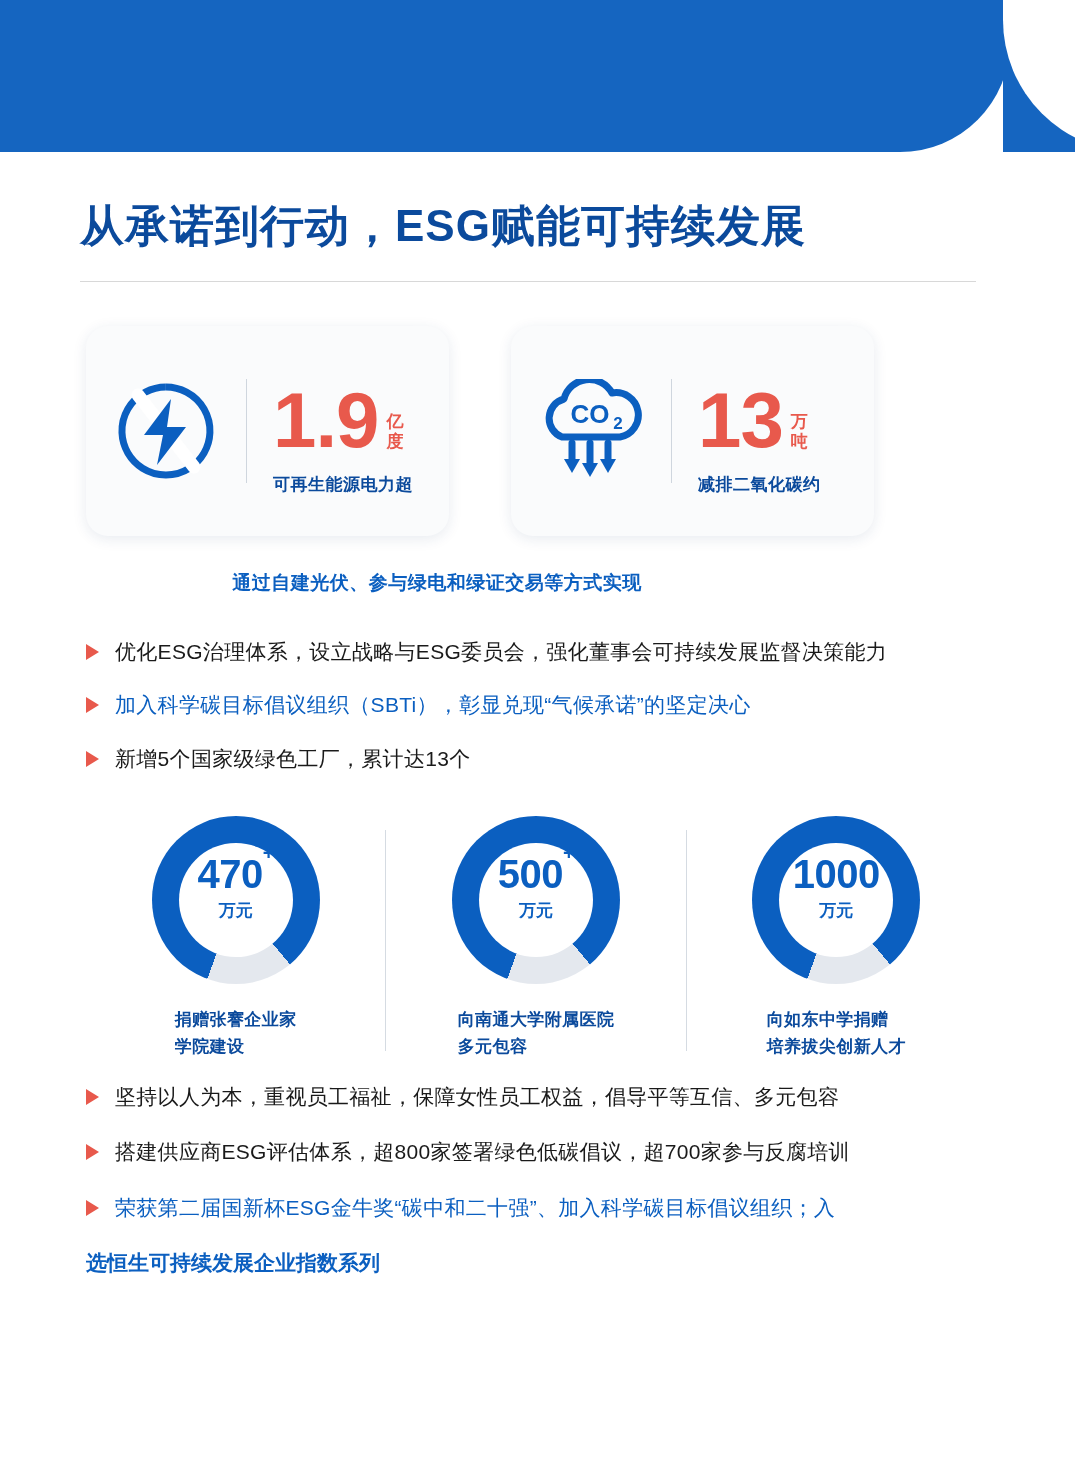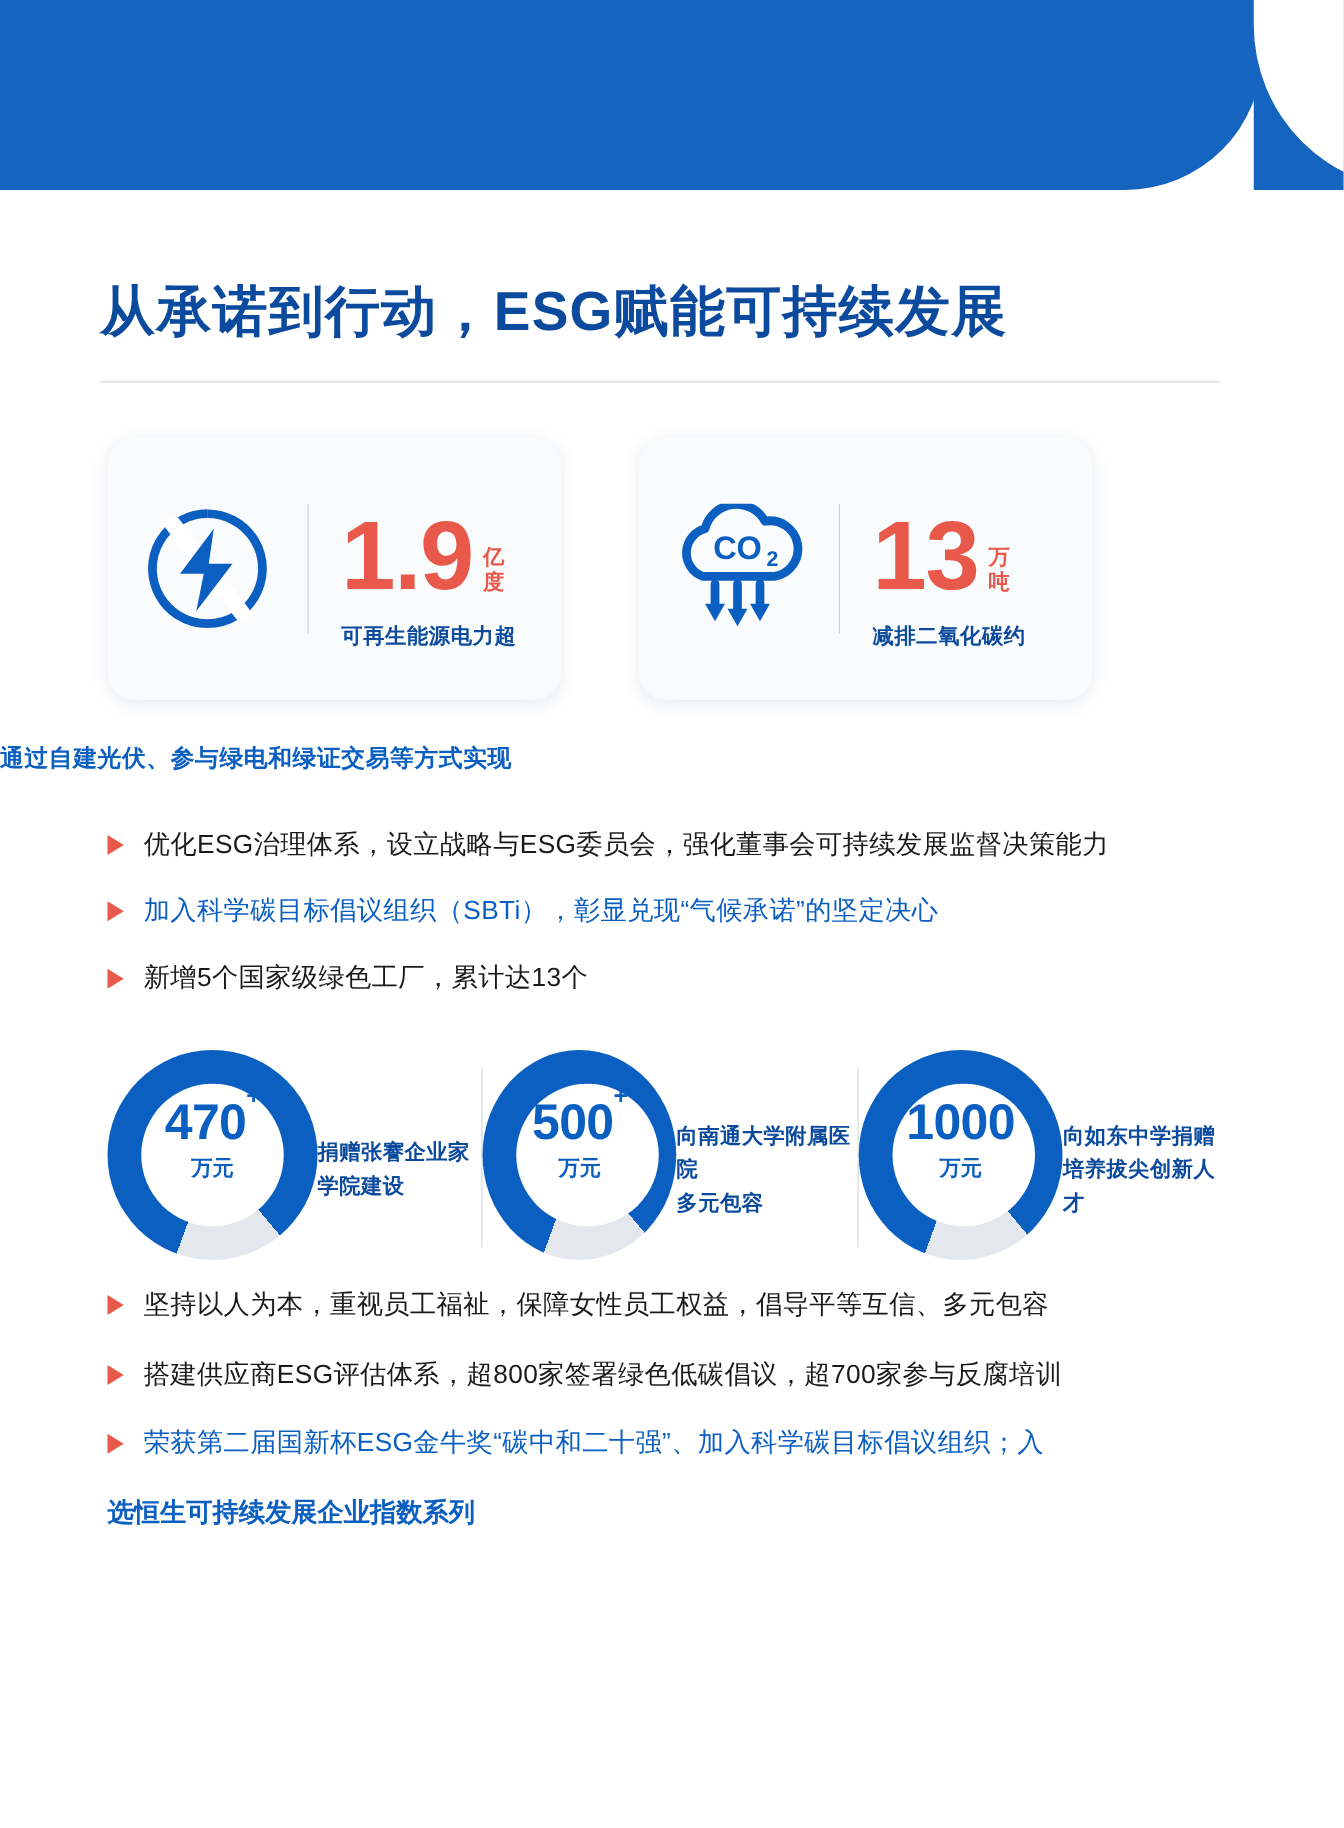--- a/index.html
+++ b/index.html
@@ -48,21 +48,21 @@
     right: -60px;
     width: 132px;
     height: 152px;
     background: #ffffff;
     border-bottom-left-radius: 132px;
   }
 
   
   .page {
     position: absolute;
-    top: 168px;
+    top: 144px;
     left: 0;
     width: 874px;
   }
 
   
   .title {
     margin: 56px 0 0 80px;
     font-size: 44px;
     font-weight: 700;
     color: #0b4a9c;
@@ -134,21 +134,21 @@
   .kpi-caption {
     margin-top: 16px;
     font-size: 17px;
     font-weight: 700;
     color: #0b4a9c;
     letter-spacing: 0.5px;
   }
 
   .kpi-subnote {
     margin: 34px 0 0 0;
-    text-align: left;
+    text-align: center;
     font-size: 19px;
     font-weight: 700;
     color: #0b5fc0;
     letter-spacing: 0.5px;
   }
 
   
   .bullets {
     margin: 40px 0 0 86px;
     width: 900px;
@@ -185,21 +185,21 @@
   
   .donut-row {
     margin: 42px 0 0 86px;
     width: 900px;
     display: flex;
     align-items: flex-start;
   }
   .donut-col {
     flex: 1;
     display: flex;
-    flex-direction: row;
+    flex-direction: column;
     align-items: center;
     position: relative;
   }
   .vsep {
     width: 1px;
     align-self: stretch;
     background: #d5dbe2;
     margin-top: 14px;
     margin-bottom: 10px;
   }

